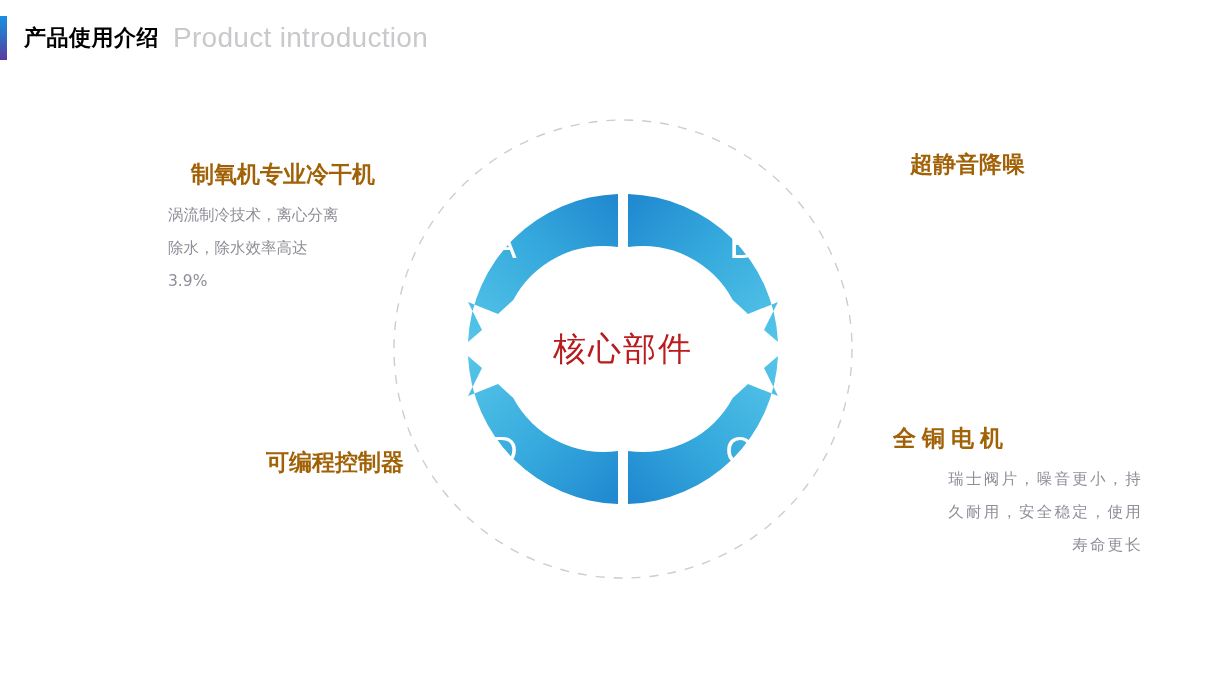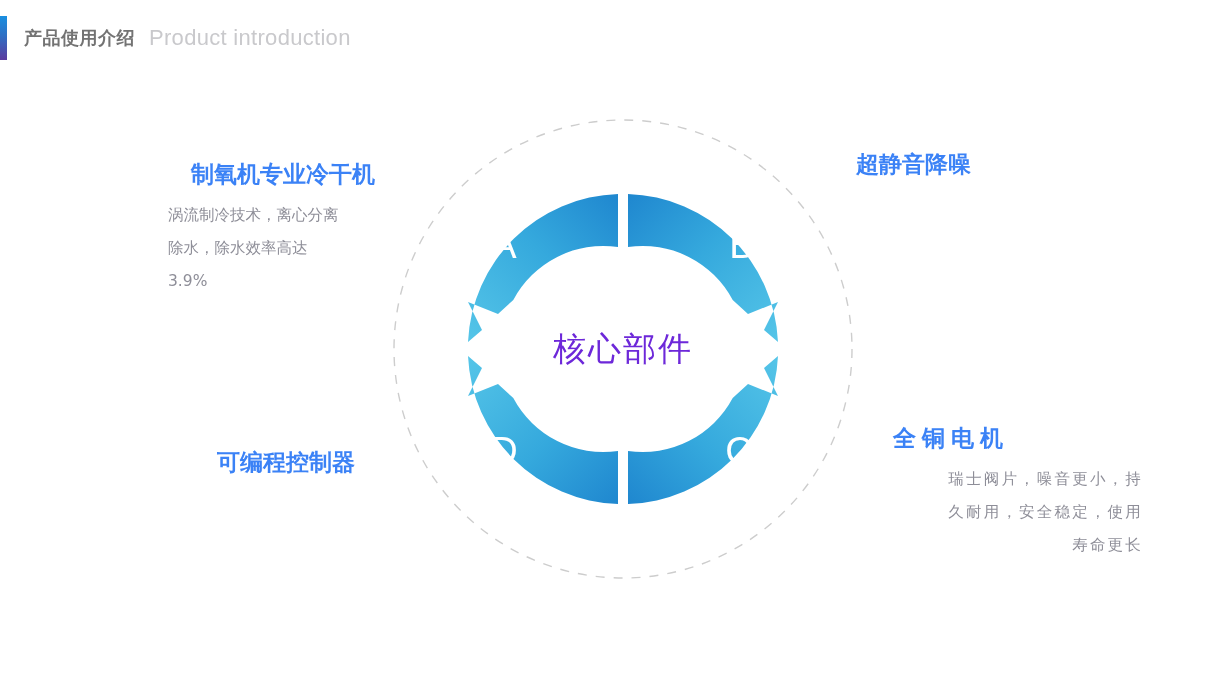--- a/index.html
+++ b/index.html
@@ -26,30 +26,30 @@
     align-items: center;
   }
   #accent-bar {
     width: 7px;
     height: 44px;
     background: linear-gradient(to bottom, #1a8fe0 0%, #2f6fc4 45%, #5b3a9e 100%);
     flex: 0 0 auto;
   }
   #header-title {
     font-family: "DejaVu Sans", sans-serif;
-    font-size: 18px;
+    font-size: 22px;
     font-weight: bold;
-    color: #737373;
+    color: #000000;
     margin-left: 17px;
     letter-spacing: 0.5px;
     white-space: nowrap;
   }
   #header-subtitle {
     font-family: "Liberation Sans", sans-serif;
-    font-size: 22px;
+    font-size: 28px;
     font-weight: normal;
     color: #c9c9cc;
     margin-left: 14px;
     white-space: nowrap;
     letter-spacing: 0.3px;
   }
 
   
   #diagram {
     position: absolute;
@@ -77,54 +77,54 @@
     width: 490px;
     height: 490px;
     display: flex;
     align-items: center;
     justify-content: center;
     pointer-events: none;
   }
   #center-label span {
     font-family: "DejaVu Serif", "Liberation Serif", serif;
     font-size: 33px;
-    color: #6d28d9;
+    color: #b91c1c;
     letter-spacing: 2px;
     transform: translateY(0px);
   }
 
   
   .feature {
     position: absolute;
     width: 250px;
   }
   .feature h3 {
     margin: 0 0 10px 0;
     font-family: "DejaVu Sans", sans-serif;
     font-size: 23px;
     font-weight: bold;
-    color: #3b82f6;
+    color: #a16207;
     line-height: 1.25;
     white-space: nowrap;
   }
   .feature p {
     margin: 0;
     font-family: "DejaVu Sans", sans-serif;
     font-size: 15.5px;
     font-weight: normal;
     color: #8e8e98;
     line-height: 2.15;
     white-space: pre-line;
   }
 
   #feature-a { left: 168px; top: 160px; }
   #feature-a h3 { text-align: center; padding-right: 20px; }
-  #feature-b { left: 856px; top: 150px; }
+  #feature-b { left: 910px; top: 150px; }
   #feature-c { left: 168px; top: 448px; }
-  #feature-c h3 { text-align: center; padding-right: 14px; }
+  #feature-c h3 { text-align: right; padding-right: 14px; }
   #feature-d { left: 893px; top: 424px; }
   #feature-d h3 { letter-spacing: 6px; }
   #feature-d p { letter-spacing: 2.2px; line-height: 2.15; text-align: right; }
 </style>
 </head>
 <body>
 
 <div id="header">
   <div id="accent-bar"></div>
   <div id="header-title">产品使用介绍</div>

